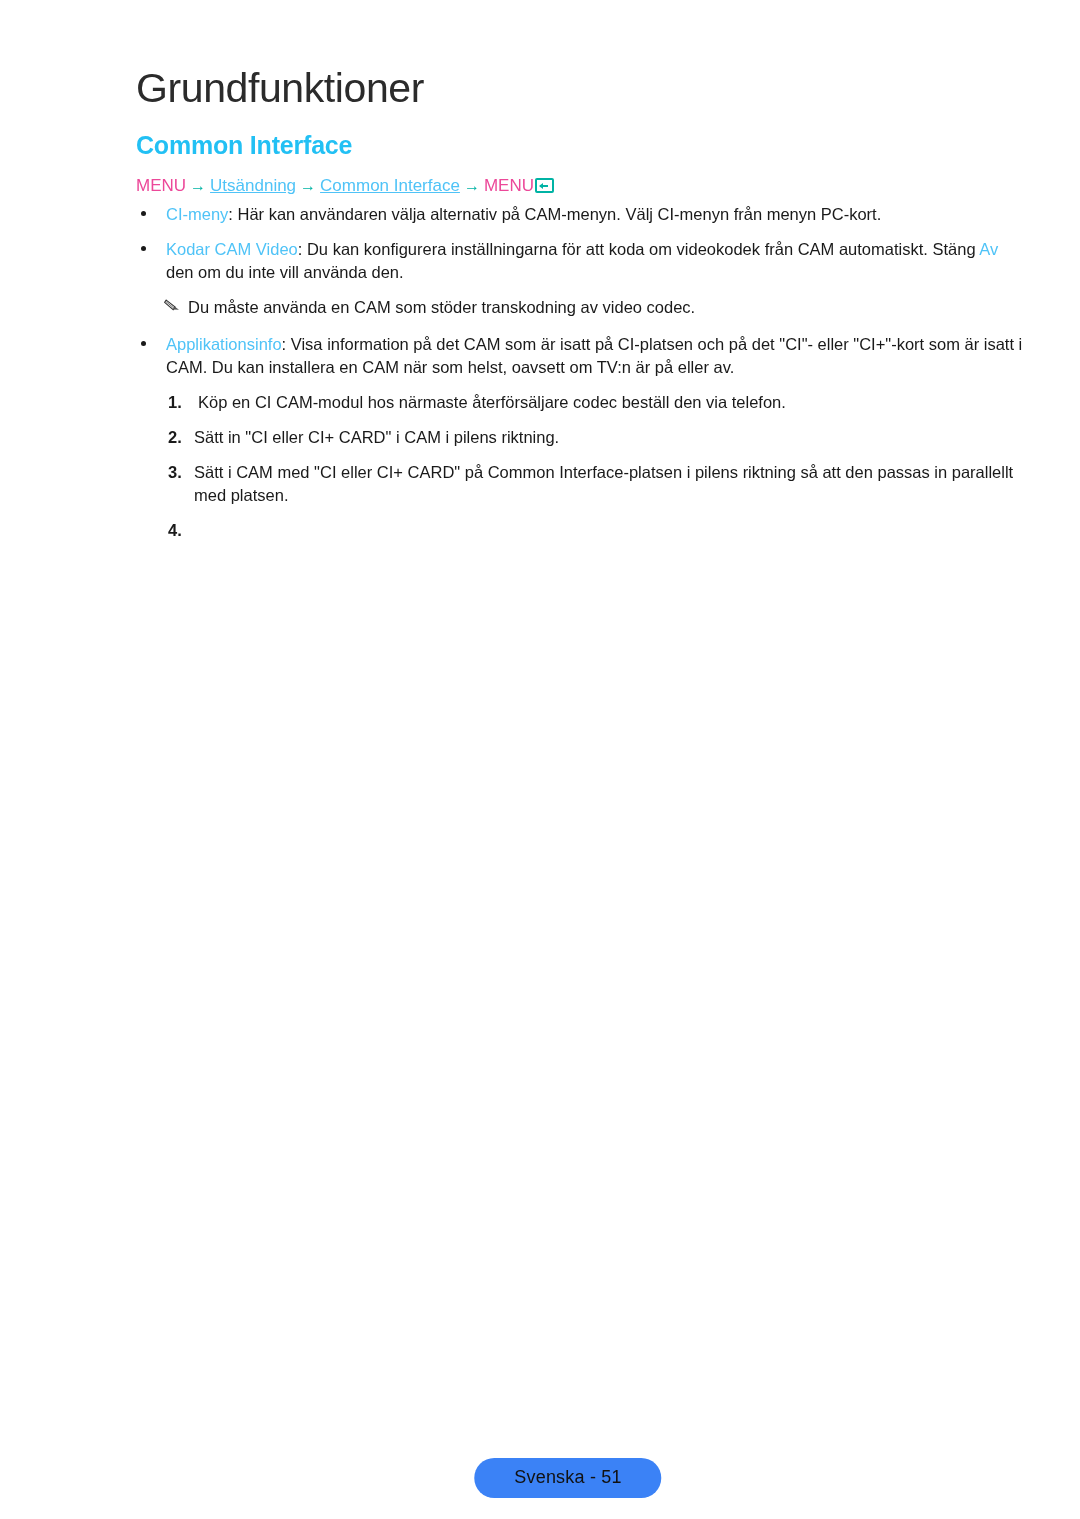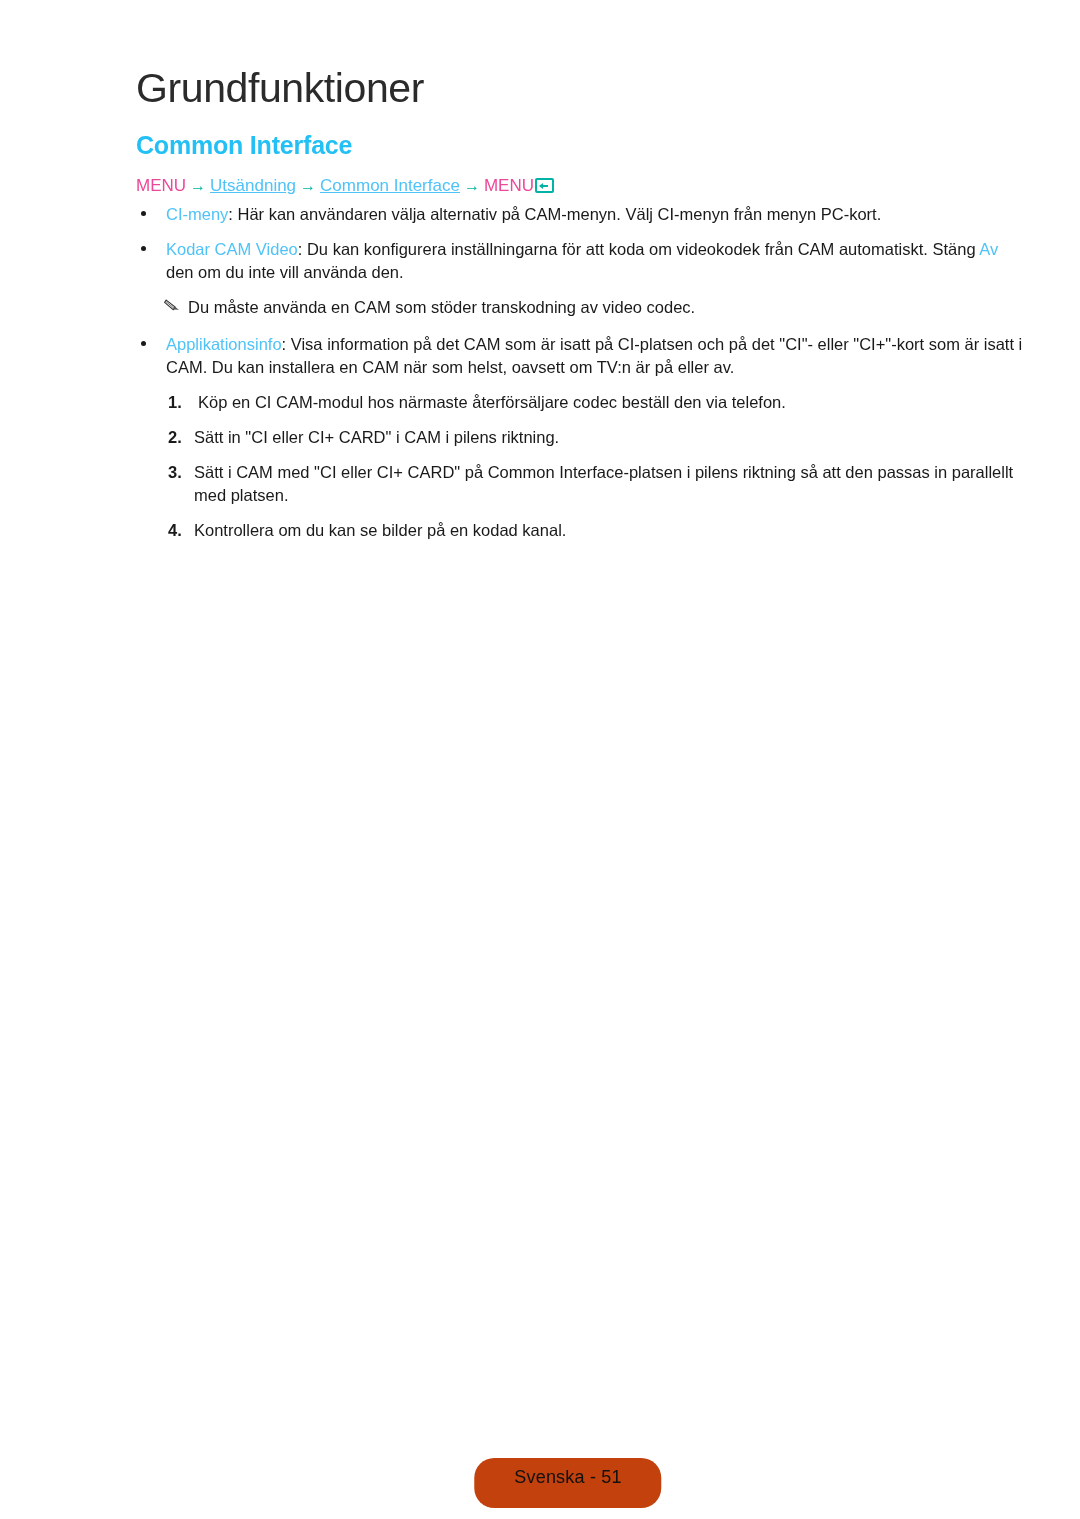--- a/index.html
+++ b/index.html
@@ -167,24 +167,24 @@
   }
   .num-row.tight { padding-left: 166px; }
   .num-row.tight .num { left: 140px; }
 
   
   .footer-pill {
     position: absolute;
     left: 50%;
     transform: translateX(-50%);
     top: 1458px;
-    background: #c2410c;
+    background: #3b82f6;
     color: #111111;
     border-radius: 20px;
-    padding: 9px 40px 20px 40px;
+    padding: 9px 40px 10px 40px;
     font-size: 18px;
     letter-spacing: 0.2px;
     white-space: nowrap;
   }
 </style>
 </head>
 <body>
 
 <div class="page">
 
@@ -226,21 +226,21 @@
       <li class="num-row">
         <span class="num">1.</span><span>Köp en CI CAM-modul hos närmaste återförsäljare codec beställ den via telefon.</span>
       </li>
       <li class="num-row tight">
         <span class="num">2.</span><span>Sätt in "CI eller CI+ CARD" i CAM i pilens riktning.</span>
       </li>
       <li class="num-row tight">
         <span class="num">3.</span><span>Sätt i CAM med "CI eller CI+ CARD" på Common Interface-platsen i pilens riktning så att den passas in parallellt med platsen.</span>
       </li>
       <li class="num-row tight">
-        <span class="num">4.</span><span>Kontrollera om du kan se bilder på en kodad kanal.</span>
+        <span class="num">4.</span>
       </li>
     </ol>
 
   </div>
 
   <div class="footer-pill">Svenska - 51</div>
 
 </div>
 
 </body></html>

